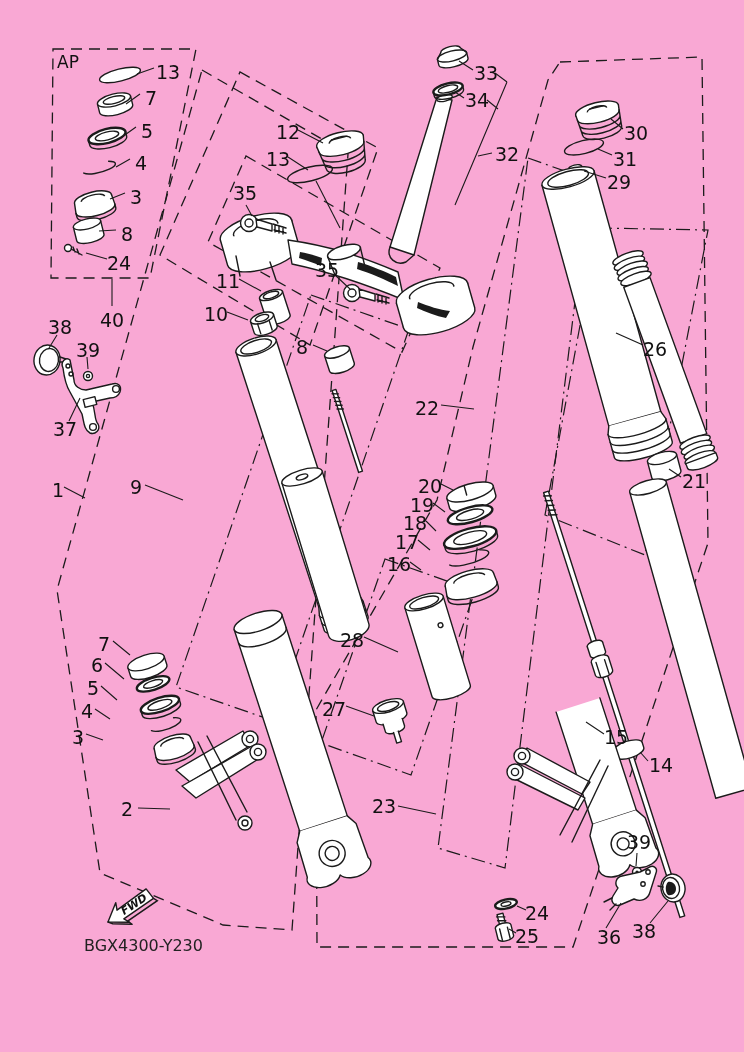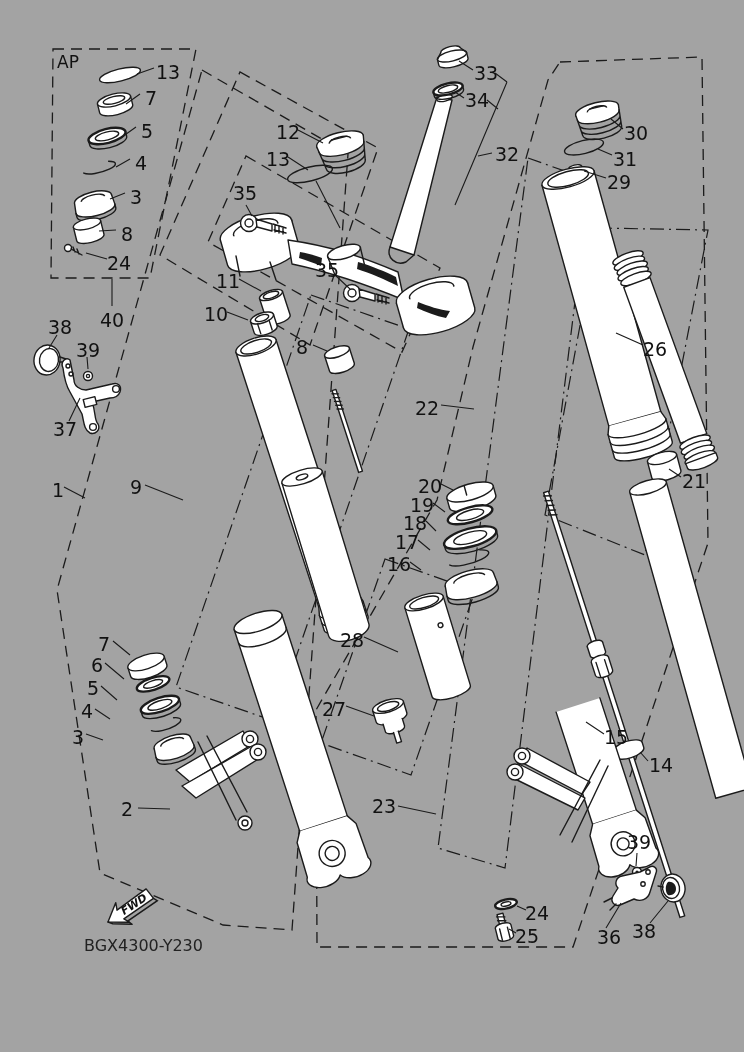--- a/index.html
+++ b/index.html
@@ -1,16 +1,16 @@
 <!DOCTYPE html>
 <html><head>
 <meta charset="utf-8">
 <style>
   html,body{margin:0;padding:0;background:#fff;}
-  .stage{width:744px;height:1052px;position:relative;background:#a3a3a3;overflow:hidden;}
+  .stage{width:744px;height:1052px;position:relative;background:#f9a8d4;overflow:hidden;}
   svg{display:block;}
   .part{stroke:#1b1b1b;stroke-width:1.4;fill:#fff;stroke-linecap:round;stroke-linejoin:round;}
   .part-open{stroke:#1b1b1b;stroke-width:1.4;fill:none;stroke-linecap:round;}
   .part-bold{stroke:#1b1b1b;stroke-width:2.4;fill:#fff;}
   .dark{fill:#1b1b1b;stroke:none;}
   .leader{stroke:#1b1b1b;stroke-width:1.1;fill:none;}
   .boxdash{stroke:#1b1b1b;stroke-width:1.3;fill:none;stroke-dasharray:11 7;}
   .boxdashdot{stroke:#1b1b1b;stroke-width:1.2;fill:none;stroke-dasharray:14 5 2 5;}
   .callout{font-family:"DejaVu Sans","Liberation Sans",sans-serif;font-size:19px;fill:#111;}
   .callout-s{font-family:"DejaVu Sans","Liberation Sans",sans-serif;font-size:17px;fill:#111;}

